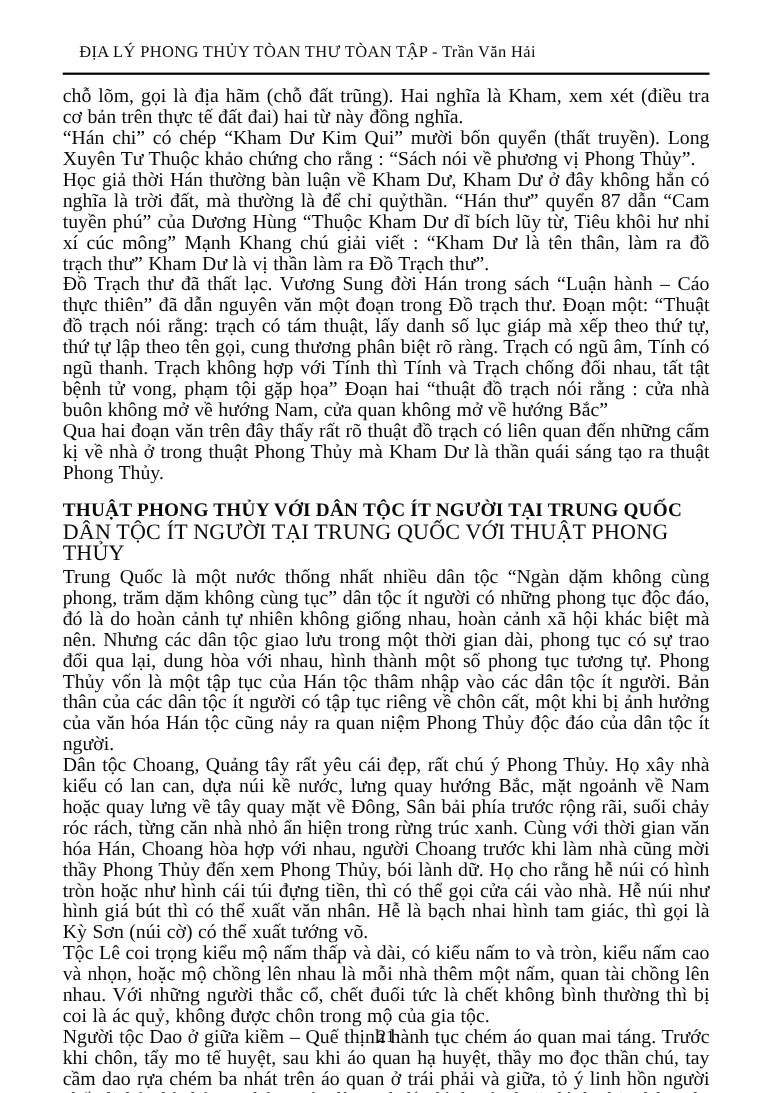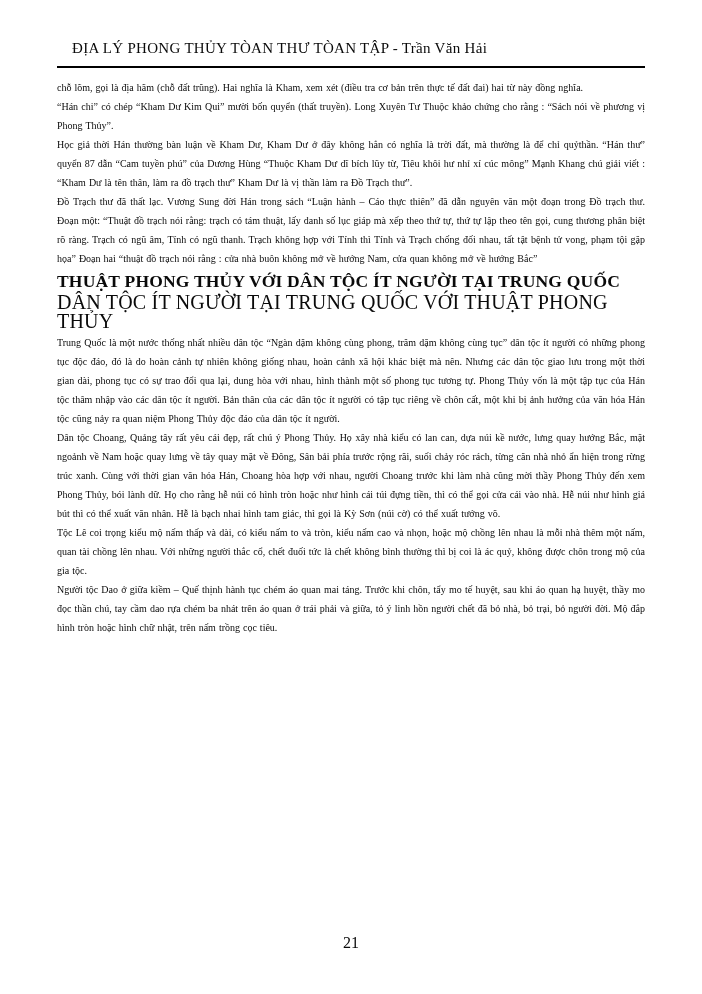--- a/index.html
+++ b/index.html
@@ -32,27 +32,27 @@
     border: none;
     border-top: 2px solid #000000;
     margin: 9px 0 0 0;
     width: 100%;
   }
   .content {
     margin-top: 10px;
   }
   .body-para {
     margin: 0;
-    font-size: 10px;
+    font-size: 18px;
     line-height: 19px;
     text-align: justify;
     word-spacing: 0.5px;
   }
   .section-heading {
-    margin: 3px 0 0 0;
+    margin: 14px 0 0 0;
     font-size: 17.5px;
     font-weight: bold;
     line-height: 21px;
     letter-spacing: 0.2px;
   }
   .section-subheading {
     margin: 1px 0 2px 0;
     font-size: 20px;
     font-weight: normal;
     line-height: 19px;
@@ -76,20 +76,21 @@
     <span>ĐỊA LÝ PHONG THỦY TÒAN THƯ  TÒAN TẬP -  Trần Văn Hải</span>
   </div>
 
   <hr class="header-rule">
 
   <div class="content">
     <p class="body-para">chỗ lõm, gọi là địa hãm (chỗ đất trũng). Hai nghĩa là Kham, xem xét (điều tra cơ bản trên thực tế đất đai) hai từ này đồng nghĩa.</p>
     <p class="body-para">“Hán chi” có chép “Kham Dư Kim Qui” mười bốn quyển (thất truyền). Long Xuyên Tư Thuộc khảo chứng cho rằng : “Sách nói về phương vị Phong Thủy”.</p>
     <p class="body-para">Học giả thời Hán thường bàn luận về Kham Dư, Kham Dư ở đây không hẳn có nghĩa là trời đất, mà thường là để chỉ quỷthần. “Hán thư” quyển 87 dẫn “Cam tuyền phú” của Dương Hùng “Thuộc Kham Dư dĩ bích lũy từ, Tiêu khôi hư nhỉ xí cúc mông” Mạnh Khang chú giải viết : “Kham Dư là tên thân, làm ra đồ trạch thư” Kham Dư là vị thần làm ra Đồ Trạch thư”.</p>
     <p class="body-para">Đồ Trạch thư đã thất lạc. Vương Sung đời Hán trong sách “Luận hành – Cáo thực thiên” đã dẫn nguyên văn một đoạn trong Đồ trạch thư. Đoạn một: “Thuật đồ trạch nói rằng: trạch có tám thuật, lấy danh số lục giáp mà xếp theo thứ tự, thứ tự  lập  theo tên gọi, cung thương phân biệt rõ ràng. Trạch có ngũ âm, Tính có ngũ thanh. Trạch không hợp với Tính thì Tính và Trạch chống đối nhau, tất tật bệnh tử vong, phạm tội gặp họa” Đoạn hai “thuật đồ trạch nói rằng : cửa nhà buôn không mở về hướng Nam, cửa quan không mở về hướng Bắc”</p>
+    <p class="body-para">Qua hai đoạn văn trên đây thấy rất rõ thuật đồ trạch có liên quan đến những cấm kị về nhà ở trong thuật Phong Thủy mà Kham Dư là thần quái sáng tạo ra thuật Phong Thủy.</p>
 
     <h1 class="section-heading">THUẬT PHONG THỦY VỚI DÂN TỘC ÍT NGƯỜI TẠI TRUNG QUỐC</h1>
     <h2 class="section-subheading">DÂN TỘC ÍT NGƯỜI TẠI TRUNG QUỐC VỚI THUẬT PHONG THỦY</h2>
 
     <p class="body-para">Trung Quốc là một nước thống nhất nhiều dân tộc “Ngàn dặm không cùng phong, trăm dặm không cùng tục” dân tộc ít người có những phong tục độc đáo, đó là do hoàn cảnh tự nhiên không giống nhau, hoàn cảnh xã hội khác biệt mà nên. Nhưng các dân tộc giao lưu trong một thời gian dài, phong tục có sự trao đổi qua lại, dung hòa với nhau, hình thành một số phong tục tương tự. Phong Thủy vốn là một tập tục của Hán tộc thâm nhập vào các dân tộc ít người. Bản thân của các dân tộc ít người có tập tục riêng về chôn cất, một khi bị ảnh hưởng của văn hóa Hán tộc cũng nảy ra quan niệm Phong Thủy độc đáo của dân tộc ít người.</p>
     <p class="body-para">Dân tộc Choang, Quảng tây rất yêu cái đẹp, rất chú ý Phong Thủy. Họ xây nhà kiểu có lan can, dựa núi kề nước, lưng quay hướng Bắc, mặt ngoảnh về Nam hoặc quay lưng về tây quay mặt về Đông, Sân bải phía trước rộng rãi, suối chảy róc rách, từng căn nhà nhỏ ẩn hiện trong rừng trúc xanh. Cùng với thời gian văn hóa Hán, Choang hòa hợp với nhau, người Choang trước khi làm nhà cũng mời thầy Phong Thủy đến xem Phong Thủy, bói lành dữ. Họ cho rằng hễ núi có hình tròn hoặc như hình cái túi đựng tiền, thì có thể gọi cửa cái vào nhà. Hễ núi như hình giá bút thì có thể xuất văn nhân. Hễ là bạch nhai hình tam giác, thì gọi là Kỳ Sơn (núi cờ) có thể xuất tướng võ.</p>
     <p class="body-para">Tộc Lê coi trọng kiểu mộ nấm thấp và dài, có kiểu nấm to và tròn, kiểu nấm cao và nhọn, hoặc mộ chồng lên nhau là mỗi nhà thêm một nấm, quan tài chồng lên nhau. Với những người thắc cổ, chết đuối tức là chết không bình thường thì bị coi là ác quỷ, không được chôn trong mộ của gia tộc.</p>
     <p class="body-para">Người tộc Dao ở giữa kiềm – Quế thịnh hành tục chém áo quan mai táng. Trước khi chôn, tẩy mo tế huyệt, sau khi áo quan hạ huyệt, thầy mo đọc thần chú, tay cầm dao rựa chém ba nhát trên áo quan ở trái phải và giữa, tỏ ý linh hồn người chết đã bỏ nhà, bỏ trại, bỏ người đời. Mộ đắp hình tròn hoặc hình chữ nhật, trên nấm trồng cọc tiêu.</p>
   </div>
 

